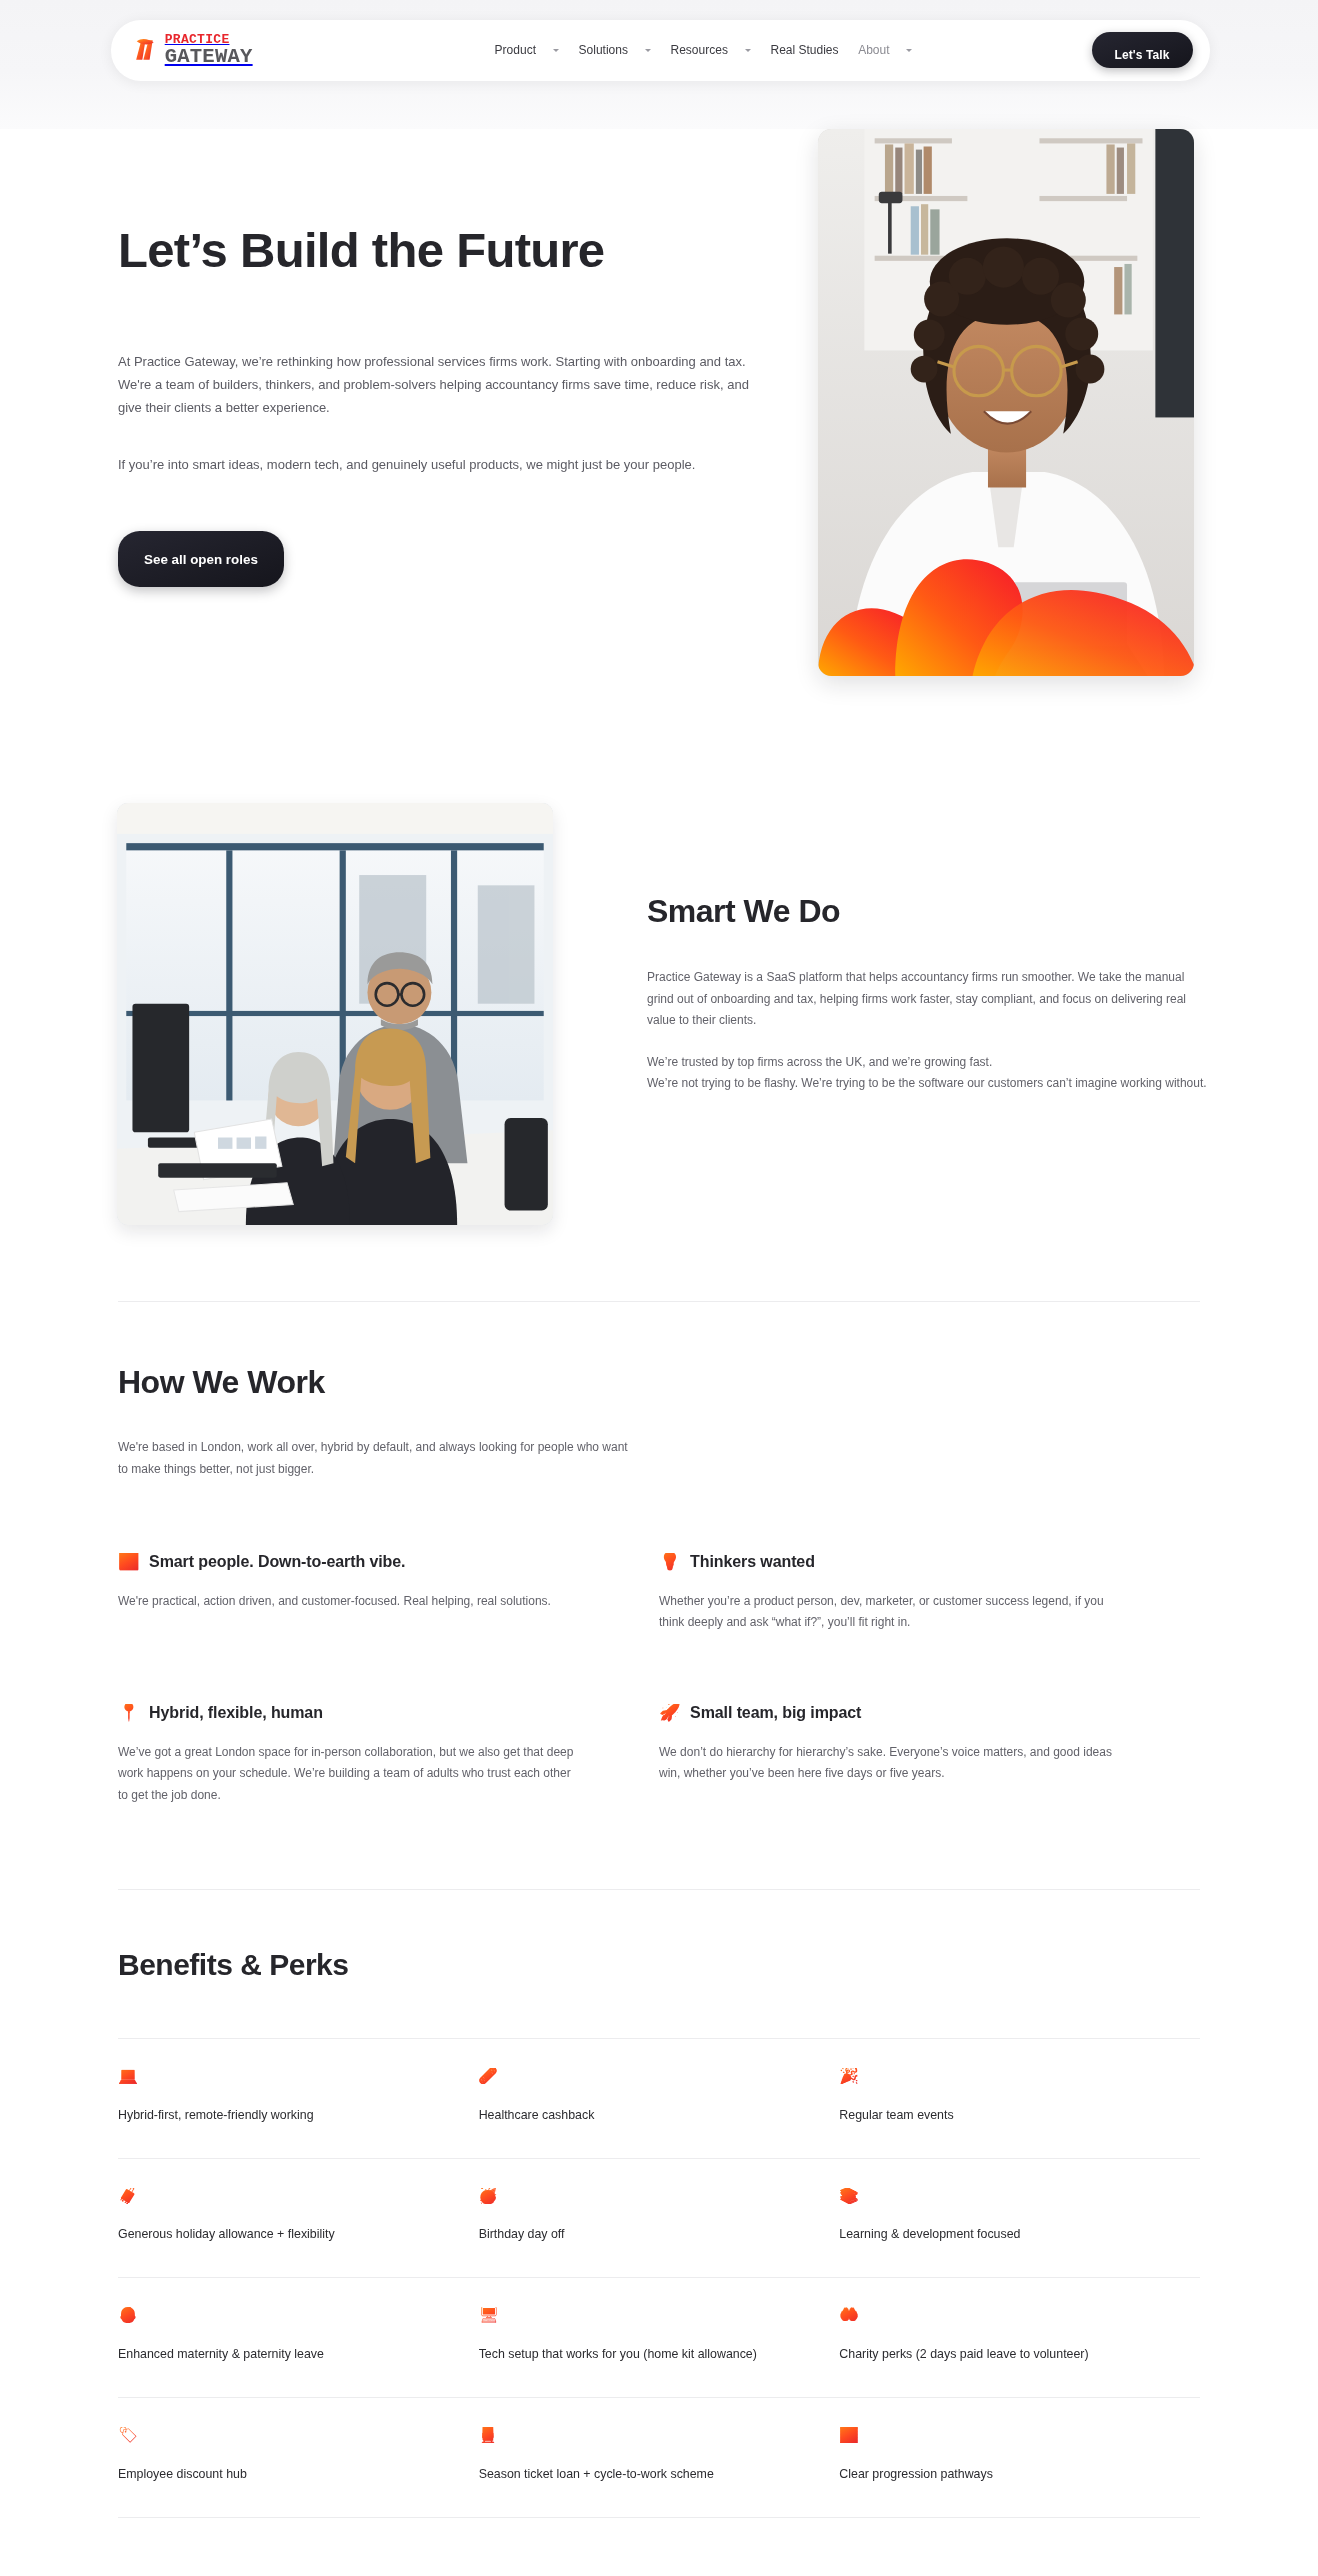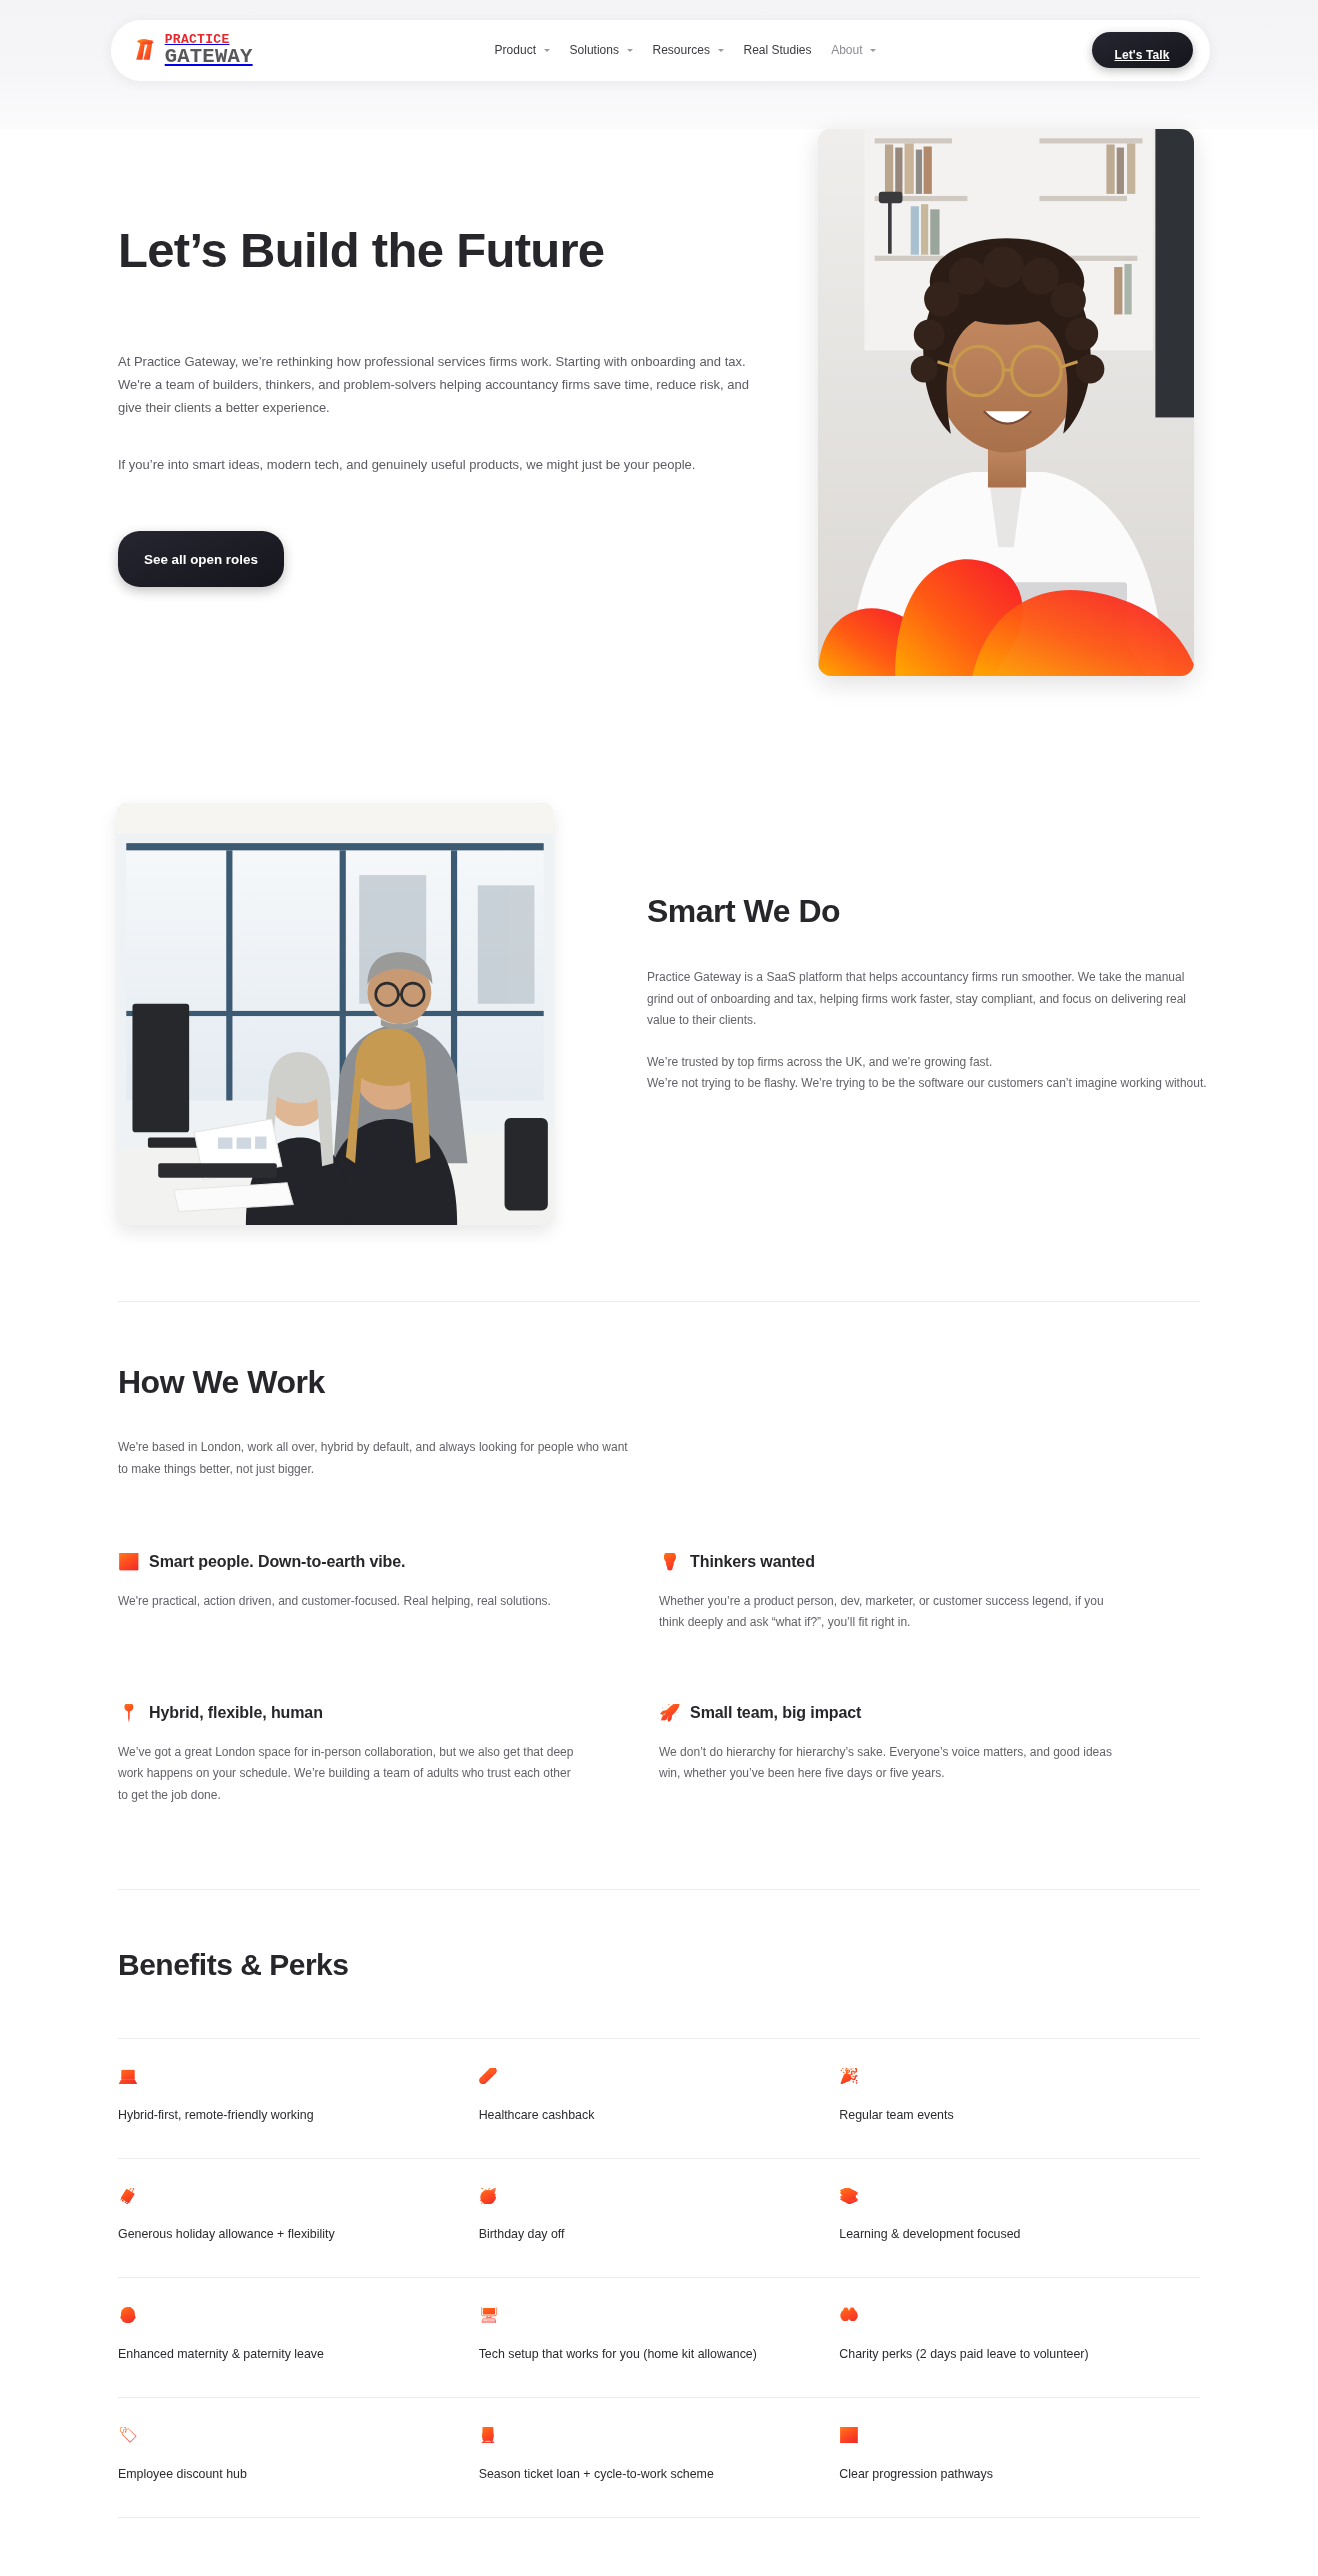--- a/index.html
+++ b/index.html
@@ -71,21 +71,21 @@
 
   .nav-links {
     display: flex;
     align-items: center;
     gap: 19.6px;
     margin-left: 242px;
   }
   .nav-link {
     display: flex;
     align-items: center;
-    gap: 8px;
+    gap: 17px;
     font-size: 12px;
     color: #3a3a40;
     cursor: pointer;
     white-space: nowrap;
   }
   .nav-link.muted { color: #8b8b92; }
   .caret {
     display: inline-block;
     width: 0; height: 0;
     border-left: 3.1px solid transparent;
@@ -103,21 +103,20 @@
     border: none;
     border-radius: 19.6px;
     background: linear-gradient(160deg, #262631 0%, #15151c 100%);
     color: #ffffff;
     font-family: inherit;
     font-size: 12px;
     font-weight: 700;
     letter-spacing: 0.1px;
     cursor: pointer;
     box-shadow: 0 3.1px 9.3px rgba(20,20,28,.28);
-    text-decoration: underline;
   }
 
   
   .hero-title {
     position: absolute;
     left: 118px;
     top: 223px;
     width: 721px;
     font-size: 49px;
     line-height: 1.13;

